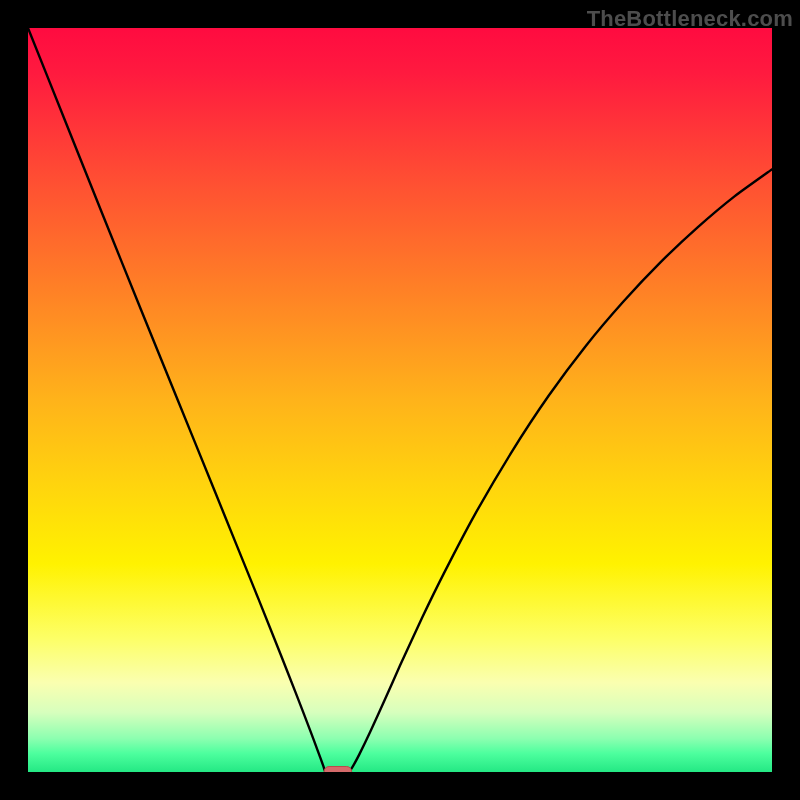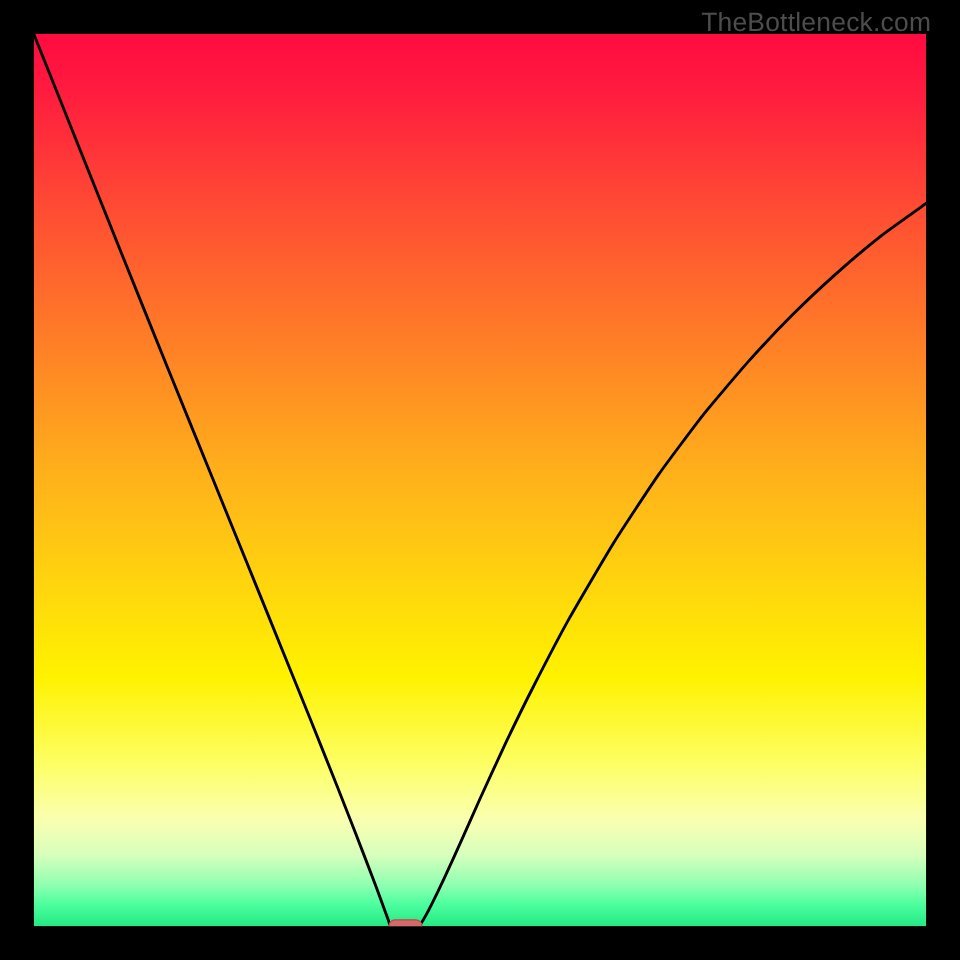--- a/index.html
+++ b/index.html
@@ -23,24 +23,24 @@
     position: absolute;
     left: 28px;
     top: 28px;
     width: 744px;
     height: 744px;
     overflow: hidden;
   }
   .watermark {
     position: absolute;
     top: 6px;
-    right: 24px;
+    right: 7px;
     color: #4d4d4d;
     font-size: 22px;
-    font-weight: 400;
+    font-weight: 700;
     letter-spacing: 0.2px;
   }
   svg {
     display: block;
   }
 </style>
 </head>
 <body>
 
 <div class="frame">

